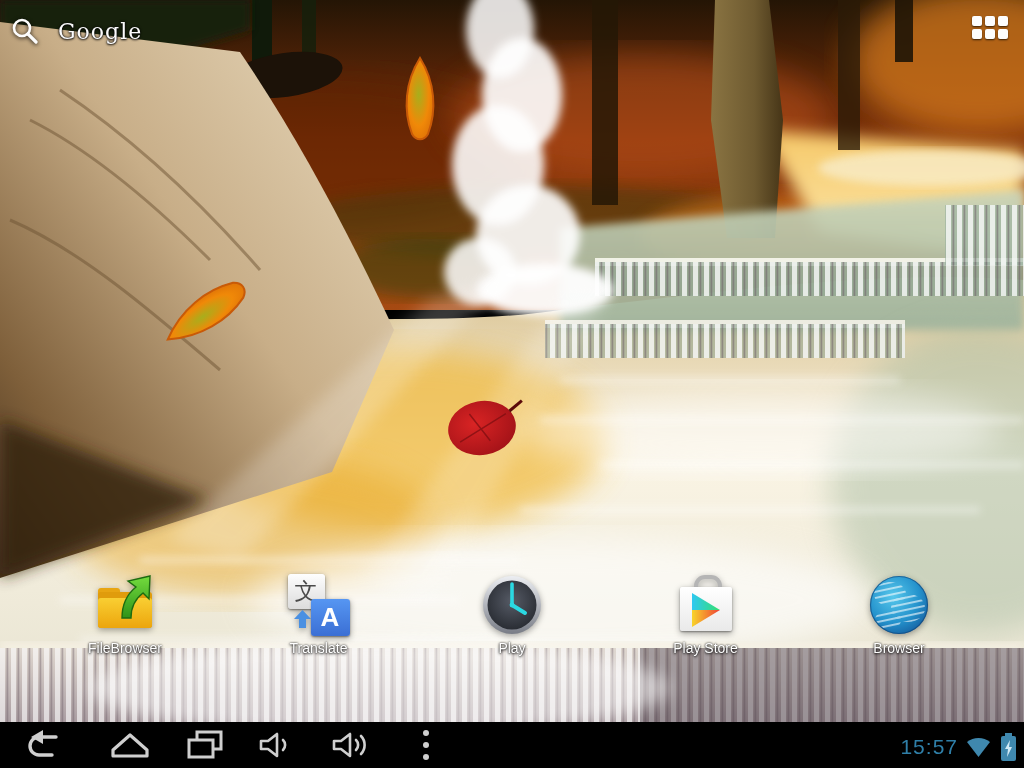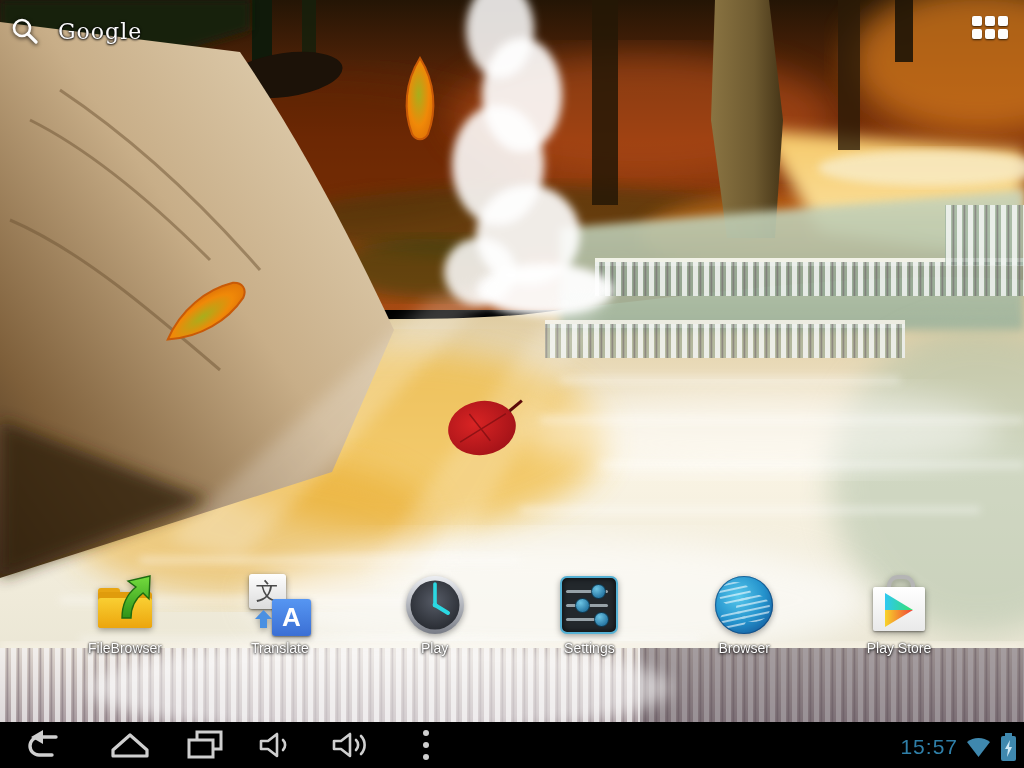--- a/index.html
+++ b/index.html
@@ -293,31 +293,41 @@
         <circle cx="31" cy="31" r="29" fill="url(#gRing)"></circle>
         <circle cx="31" cy="31" r="24.5" fill="url(#gFace)"></circle>
         <line x1="31" y1="31" x2="31" y2="10" stroke="#2bd8e2" stroke-width="3.6" stroke-linecap="round"></line>
         <line x1="31" y1="31" x2="44" y2="39" stroke="#2bd8e2" stroke-width="4" stroke-linecap="round"></line>
         <circle cx="31" cy="31" r="2.4" fill="#2bd8e2"></circle>
       </svg>
     </div>
     <div class="dock-label">Play</div>
   </div>
 
+
   <div class="dock-item">
     <div class="dock-icon">
-      <div class="st-box"></div>
-      <div class="st-row" style="top:16px;"></div>
-        <div class="st-knob" style="left:33px;top:10px;"></div>
-      <div class="st-row" style="top:30px;"></div>
-        <div class="st-knob" style="left:17px;top:24px;"></div>
-      <div class="st-row" style="top:44px;"></div>
-        <div class="st-knob" style="left:36px;top:38px;"></div>
+      <div class="ps-handle"></div>
+      <div class="ps-bag"></div>
+      <svg class="ps-tri" width="30" height="34" viewBox="0 0 30 34">
+        <defs>
+          <linearGradient id="gPs1" x1="0" y1="0" x2="1" y2="0">
+            <stop offset="0" stop-color="#2fc8f2"></stop>
+              <stop offset="1" stop-color="#35e06e"></stop>
+            </linearGradient>
+          <linearGradient id="gPs2" x1="0" y1="0" x2="1" y2="0">
+            <stop offset="0" stop-color="#f8d42a"></stop>
+              <stop offset="1" stop-color="#ef4136"></stop>
+            </linearGradient>
+        </defs>
+        <polygon points="0,0 28,17 0,17" fill="url(#gPs1)"></polygon>
+        <polygon points="0,17 28,17 0,34" fill="url(#gPs2)"></polygon>
+      </svg>
     </div>
-    <div class="dock-label">Settings</div>
+    <div class="dock-label">Play Store</div>
   </div>
 
   <div class="dock-item">
     <div class="dock-icon">
       <svg width="62" height="62" viewBox="0 0 62 62">
         <defs>
           <radialGradient id="gGlobe" cx="0.4" cy="0.35" r="0.75">
             <stop offset="0" stop-color="#57c8ec"></stop>
               <stop offset="0.6" stop-color="#2492cc"></stop>
               <stop offset="1" stop-color="#145a9c"></stop>
@@ -333,42 +343,20 @@
         <g clip-path="url(#clipGlobe)" opacity="0.6">
           <ellipse cx="22" cy="20" rx="16" ry="12" fill="url(#hatch)"></ellipse>
           <ellipse cx="40" cy="34" rx="17" ry="14" fill="url(#hatch)"></ellipse>
           <ellipse cx="20" cy="46" rx="13" ry="10" fill="url(#hatch)"></ellipse>
         </g>
         <circle cx="31" cy="31" r="28.5" fill="none" stroke="#0d3f74" stroke-width="1.2" opacity="0.6"></circle>
       </svg>
     </div>
     <div class="dock-label">Browser</div>
   </div>
-
-  <div class="dock-item">
-    <div class="dock-icon">
-      <div class="ps-handle"></div>
-      <div class="ps-bag"></div>
-      <svg class="ps-tri" width="30" height="34" viewBox="0 0 30 34">
-        <defs>
-          <linearGradient id="gPs1" x1="0" y1="0" x2="1" y2="0">
-            <stop offset="0" stop-color="#2fc8f2"></stop>
-              <stop offset="1" stop-color="#35e06e"></stop>
-            </linearGradient>
-          <linearGradient id="gPs2" x1="0" y1="0" x2="1" y2="0">
-            <stop offset="0" stop-color="#f8d42a"></stop>
-              <stop offset="1" stop-color="#ef4136"></stop>
-            </linearGradient>
-        </defs>
-        <polygon points="0,0 28,17 0,17" fill="url(#gPs1)"></polygon>
-        <polygon points="0,17 28,17 0,34" fill="url(#gPs2)"></polygon>
-      </svg>
-    </div>
-    <div class="dock-label">Play Store</div>
-  </div>
 </div>
 
 <div id="navbar" class="abs">
   <div class="nav-btn" style="left:18px;">
     <svg width="40" height="34" viewBox="0 0 40 34">
       <path d="M34,9 H17 A9,9 0 0 0 17,27 H30" fill="none" stroke="#cfcfcf" stroke-width="3.4" stroke-linecap="round"></path>
       <polygon points="21,2 9,9 21,16" fill="#cfcfcf"></polygon>
     </svg>
   </div>
   <div class="nav-btn" style="left:106px;">

